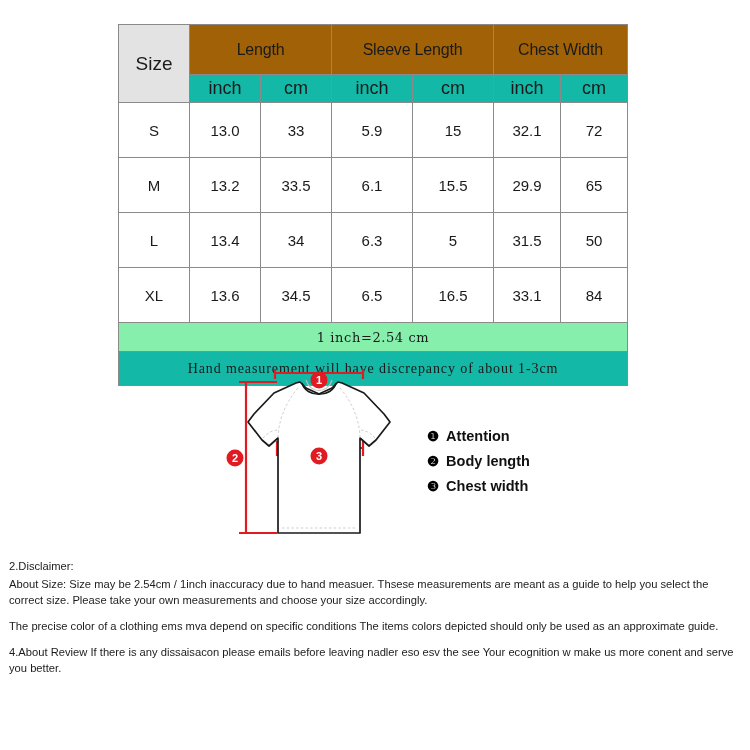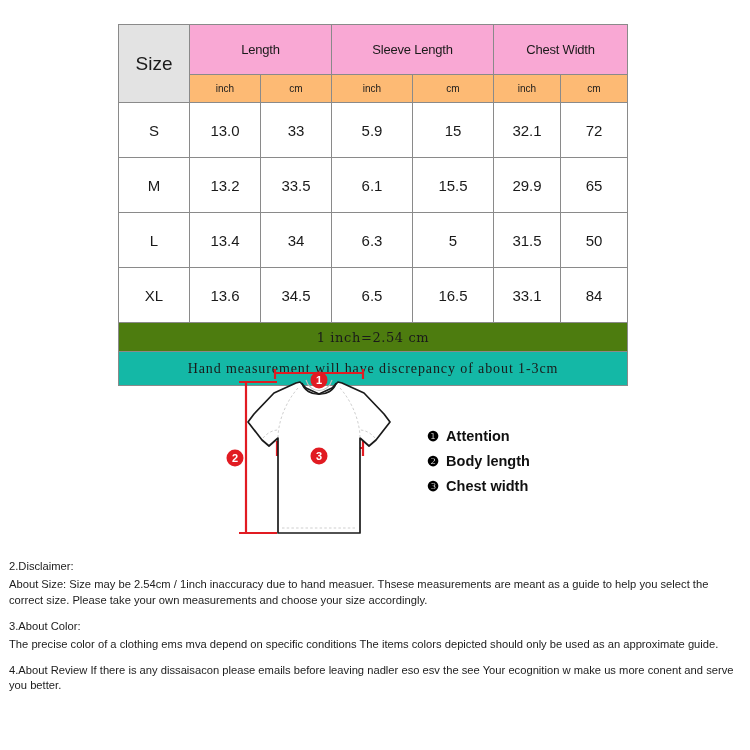--- a/index.html
+++ b/index.html
@@ -29,48 +29,48 @@
     table-layout: fixed;
   }
   table.size-table td, table.size-table th {
     border: 1px solid #8a8a8a;
     text-align: center;
     vertical-align: middle;
     font-weight: normal;
     color: #1a1a1a;
   }
   .hdr-main {
-    background: #f9a8d4;
-    font-weight: bold;
-    font-size: 13px;
+    background: #a16207;
+    font-weight: bold;
+    font-size: 16px;
     height: 47px;
     letter-spacing: -0.2px;
   }
   .hdr-sub {
-    background: #fdba74;
-    font-size: 10px;
+    background: #14b8a6;
+    font-size: 18px;
     height: 25px;
   }
   .hdr-size {
     background: #e3e3e3;
     font-weight: bold;
     font-size: 19px;
   }
   td.data-cell {
     height: 52px;
     font-size: 15px;
     background: #ffffff;
   }
   td.note-row {
     height: 26px;
     font-family: "DejaVu Serif", "Liberation Serif", serif;
     font-weight: bold;
     font-size: 13px;
     letter-spacing: 0.6px;
-    background: #4d7c0f;
+    background: #86efac;
   }
   td.note-row-2 {
     height: 31px;
     font-family: Liberation Serif, serif;
     font-weight: bold;
     font-size: 14px;
     letter-spacing: 0.9px;
     background: #14b8a6;
   }
 
@@ -265,19 +265,18 @@
 </div>
 
 <div id="notes">
   <div class="note-block">
   </div>
   <div class="note-block">
     <div class="note-title">2.Disclaimer:</div>
     <div class="note-body">About Size: Size may be 2.54cm / 1inch inaccuracy due to hand measuer. Thsese measurements are meant as a guide to help you select the correct size. Please take your own measurements and choose your size accordingly.</div>
   </div>
   <div class="note-block">
-    <div class="note-title">3.About Color:</div>
     <div class="note-body">The precise color of a clothing ems mva depend on specific conditions The items colors depicted should only be used as an approximate guide.</div>
   </div>
   <div class="note-block">
     <div class="note-body">4.About Review If there is any dissaisacon please emails before leaving nadler eso esv the see Your ecognition w make us more conent and serve you better.</div>
   </div>
 </div>
 
 </body></html>

